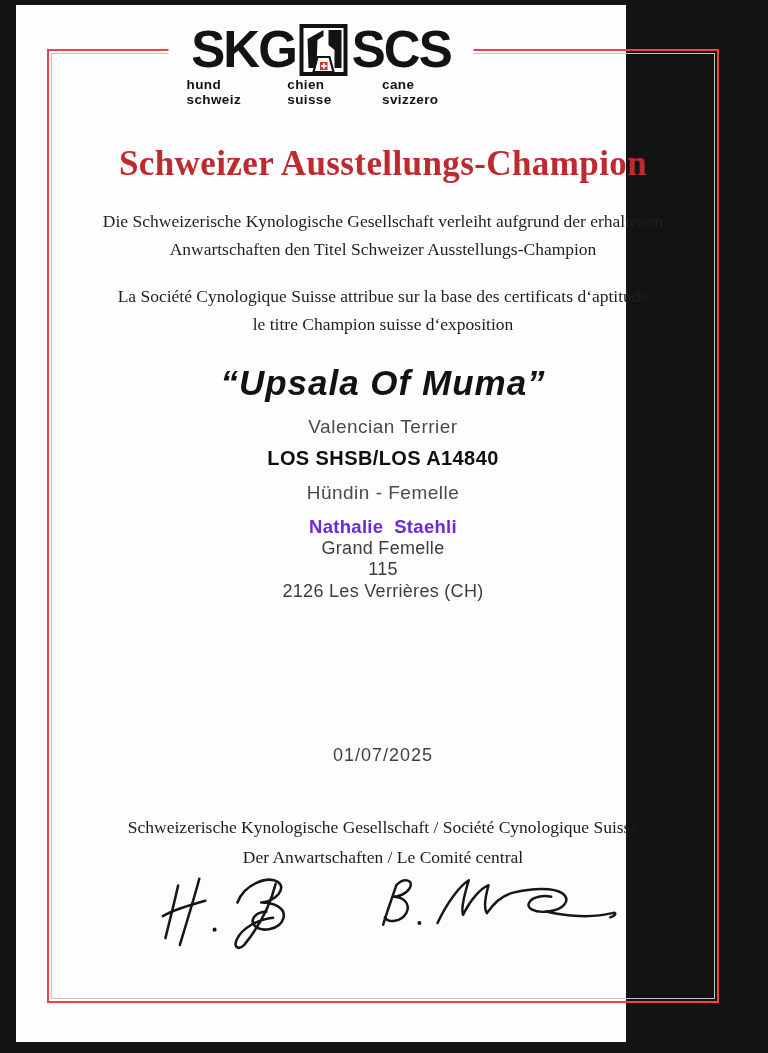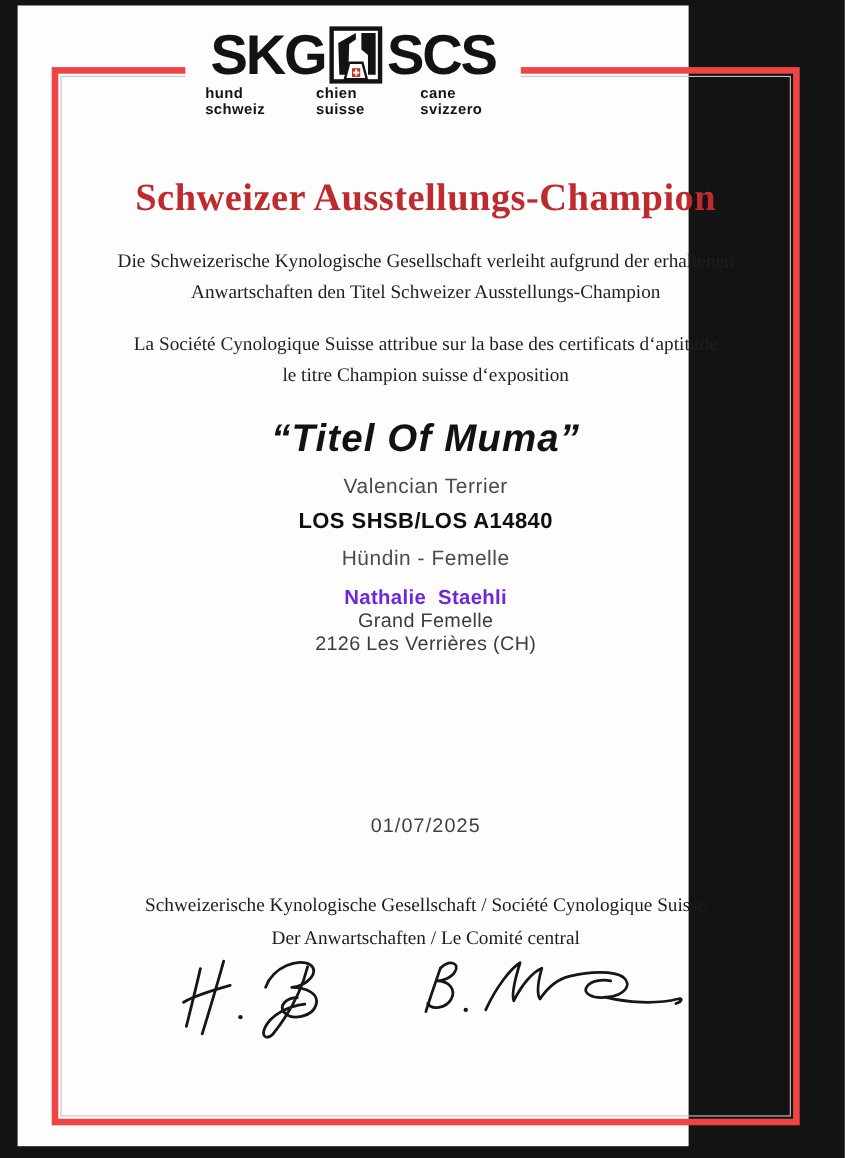--- a/index.html
+++ b/index.html
@@ -9,23 +9,23 @@
     position:relative;
     overflow:hidden;
     font-family:"Liberation Sans",sans-serif;
   }
   .page{
     position:absolute;left:16px;top:5px;
     width:610px;height:1037px;
     background:#fdfdfd;
   }
   .frame{
-    position:absolute;left:31px;top:56px;
+    position:absolute;left:31px;top:44px;
     width:668px;height:950px;
-    border:6px solid #ef4444;
+    border:2px solid #ef4444;
   }
   .frame-inner{
     position:absolute;inset:2px;
     border:1px solid #c3c7c3;
   }
   .content{
     position:absolute;inset:0;
     text-align:center;
     color:#1a1a1a;
   }
@@ -157,28 +157,29 @@
         <div class="para para-de">
           <div>Die Schweizerische Kynologische Gesellschaft verleiht aufgrund der erhaltenen</div>
           <div>Anwartschaften den Titel Schweizer Ausstellungs-Champion</div>
         </div>
 
         <div class="para para-fr">
           <div>La Société Cynologique Suisse attribue sur la base des certificats d‘aptitude</div>
           <div>le titre Champion suisse d‘exposition</div>
         </div>
 
-        <div class="dog-name">“Titel Of Muma”</div>
+        <div class="dog-name">“Upsala Of Muma”</div>
         <div class="dog-breed">Valencian Terrier</div>
         <div class="dog-reg">LOS SHSB/LOS A14840</div>
         <div class="dog-sex">Hündin - Femelle</div>
 
         <div class="owner">
           <div class="owner-name">Nathalie  Staehli</div>
           <div>Grand Femelle</div>
+          <div>115</div>
           <div>2126 Les Verrières (CH)</div>
         </div>
 
         <div class="issue-date">01/07/2025</div>
 
         <div class="footer">
           <div>Schweizerische Kynologische Gesellschaft / Société Cynologique Suisse</div>
           <div>Der Anwartschaften / Le Comité central</div>
         </div>
 

